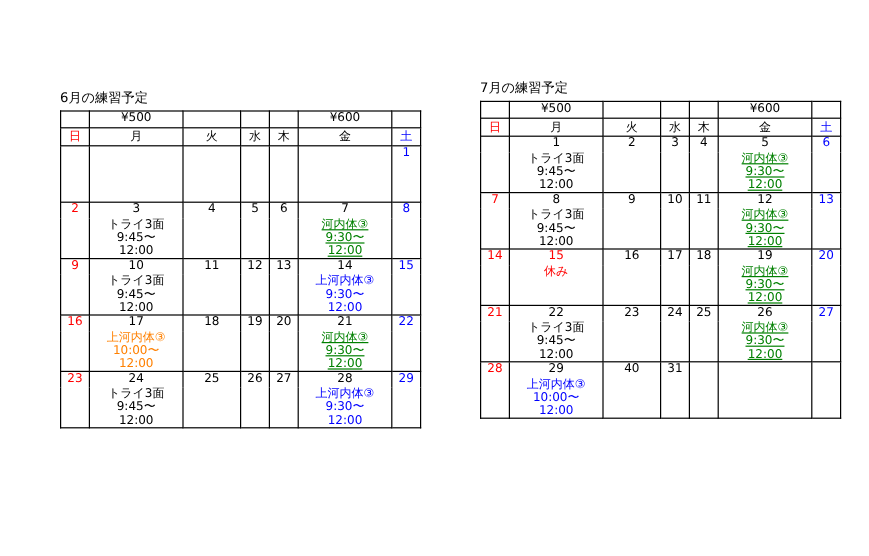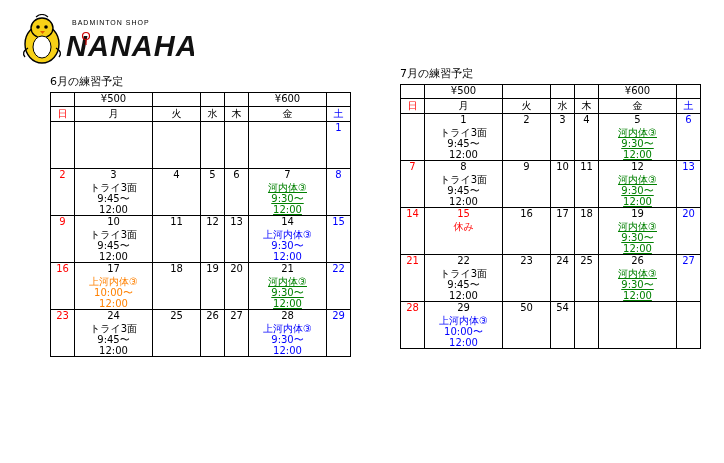--- a/index.html
+++ b/index.html
@@ -85,40 +85,20 @@
   .black{color:#000000;}
   .orange{color:#ff8000;}
 
   .ev-text{display:block;}
 </style>
 </head>
 <body>
 
 <div id="page">
 
-  <div class="logo">
-    <svg width="180" height="52" viewBox="0 0 180 52" xmlns="http://www.w3.org/2000/svg">
-
-      <ellipse cx="28" cy="30" rx="17" ry="19" fill="#f7d117" stroke="#000" stroke-width="1.4"></ellipse>
-      <ellipse cx="28" cy="14" rx="11" ry="10" fill="#f7d117" stroke="#000" stroke-width="1.4"></ellipse>
-      <circle cx="24" cy="13" r="1.8" fill="#000"></circle>
-      <circle cx="32" cy="13" r="1.8" fill="#000"></circle>
-      <path d="M26 17 l2.5 3 l2.5 -3 z" fill="#e06000"></path>
-      <path d="M22 3 q6 -5 12 0" fill="none" stroke="#000" stroke-width="1.2"></path>
-      <ellipse cx="28" cy="33" rx="9" ry="11" fill="#fff" stroke="#000" stroke-width="1"></ellipse>
-      <path d="M14 34 q-7 4 -3 9" fill="none" stroke="#000" stroke-width="1.3"></path>
-      <path d="M42 34 q7 4 3 9" fill="none" stroke="#000" stroke-width="1.3"></path>
-
-      <text x="58" y="11" font-family="Liberation Sans, sans-serif" font-size="7" fill="#000" letter-spacing="1">BADMINTON SHOP</text>
-
-      <text x="52" y="42" font-family="Liberation Sans, sans-serif" font-size="29" font-weight="bold" font-style="italic" fill="#111" letter-spacing="1">NANAHA</text>
-      <circle cx="72" cy="22" r="3.5" fill="none" stroke="#c00" stroke-width="1.2"></circle>
-      <line x1="72" y1="25" x2="72" y2="31" stroke="#c00" stroke-width="1.2"></line>
-    </svg>
-  </div>
 
 
   <div class="cal cal-june">
     <div class="cal-caption">6月の練習予定</div>
     <table class="cal-table">
       <colgroup>
         <col style="width:24px">
           <col style="width:78px">
           <col style="width:48px">
         <col style="width:24px">
@@ -400,22 +380,22 @@
             <td class="ev-cell green" style="border-top: none;">
               <span class="ev-text">河内体③</span>
               <span class="ev-text">9:30〜</span>
               <span class="ev-text">12:00</span>
             </td>
             <td class="ev-cell black" style="border-top: none; height: 33px;">&nbsp;</td>
           </tr>
           <tr>
             <td class="num-cell red" style="border-bottom: none;">28</td>
             <td class="num-cell black" style="border-bottom: none;">29</td>
-            <td class="num-cell black" style="border-bottom: none;">50</td>
-            <td class="num-cell black" style="border-bottom: none;">54</td>
+            <td class="num-cell black" style="border-bottom: none;">40</td>
+            <td class="num-cell black" style="border-bottom: none;">31</td>
             <td class="num-cell black" style="border-bottom: none;"></td>
             <td class="num-cell black" style="border-bottom: none;"></td>
             <td class="num-cell blue" style="border-bottom: none;"></td>
           </tr>
           <tr>
             <td class="ev-cell black" style="border-top: none; height: 33px;">&nbsp;</td>
             <td class="ev-cell blue" style="border-top: none;">
               <span class="ev-text">上河内体③</span>
               <span class="ev-text">10:00〜</span>
               <span class="ev-text">12:00</span>

